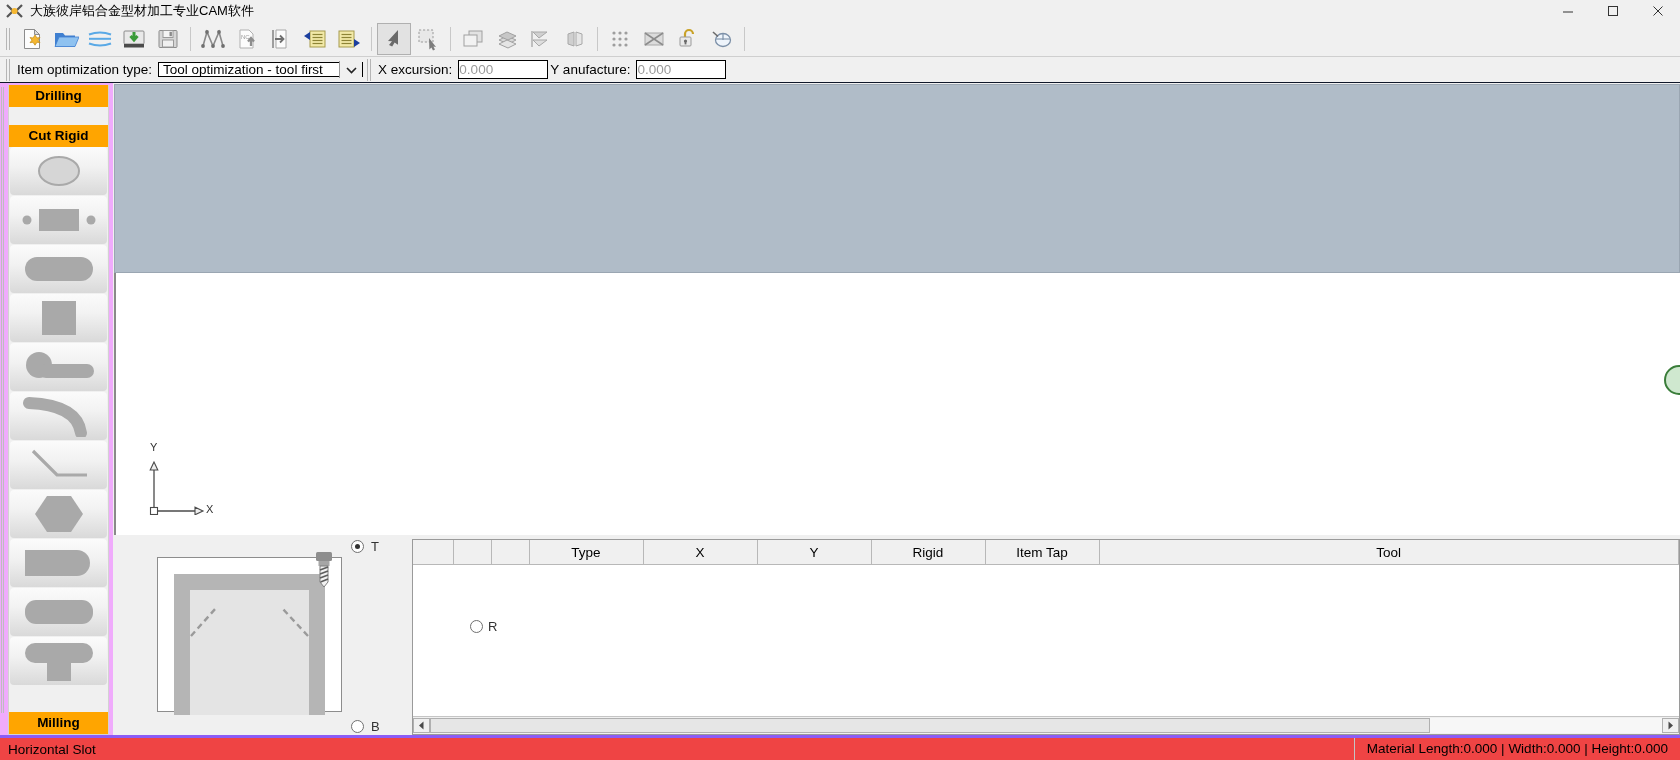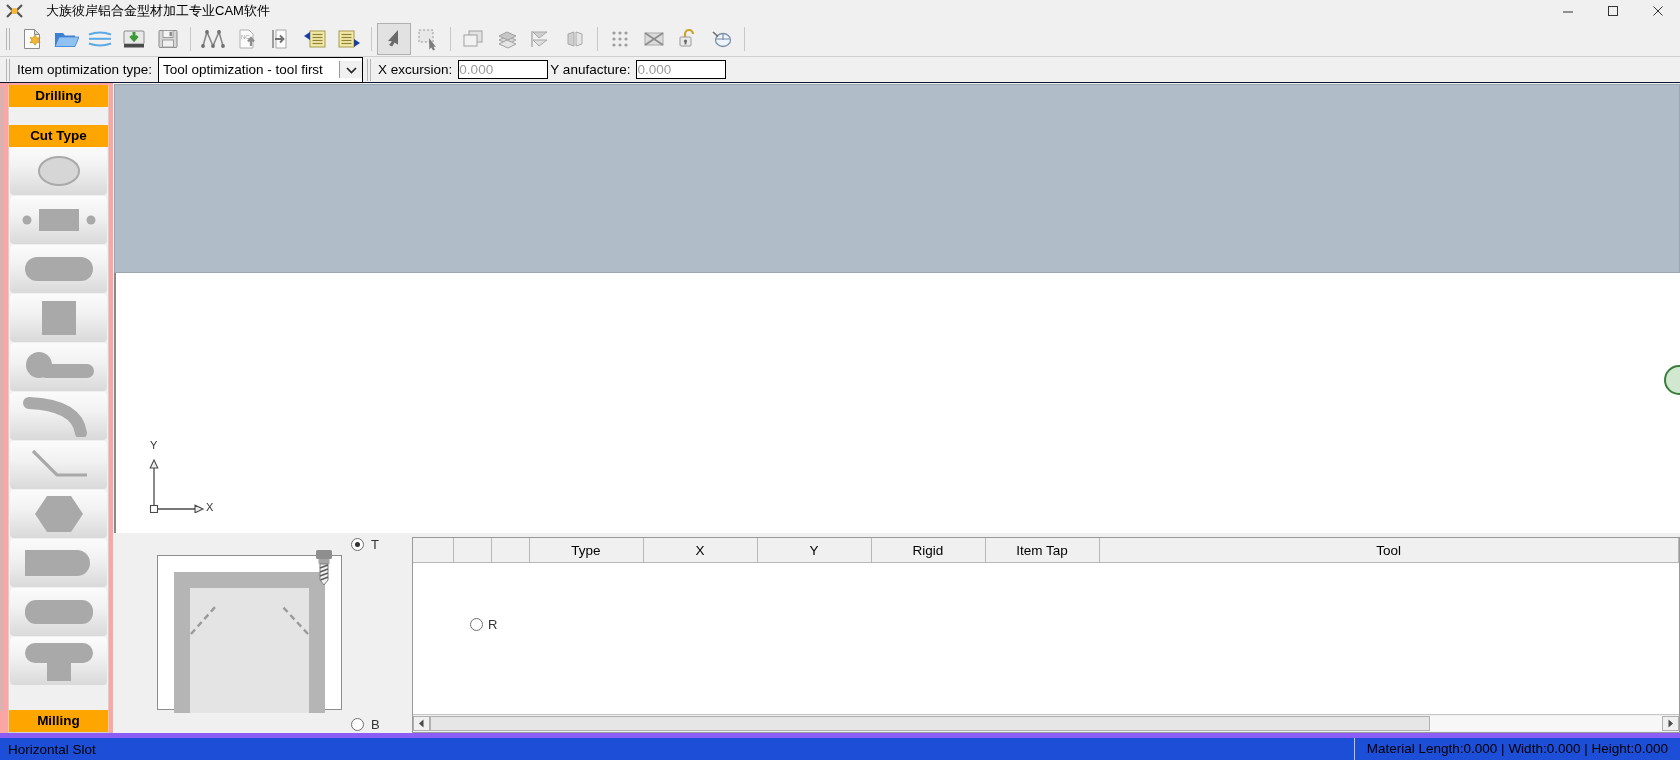--- a/index.html
+++ b/index.html
@@ -6,21 +6,21 @@
   body{
     width:1680px;height:760px;overflow:hidden;
     font-family:"Liberation Sans",sans-serif;
     font-size:13px;color:#000;
     background:#f0f0f0;
     -webkit-font-smoothing:none;
   }
   .app{position:relative;width:1680px;height:760px;background:#f0f0f0;display:flex;flex-direction:column;}
 
   
-  .titlebar{height:22px;background:#f0f0f0;display:flex;align-items:center;padding:0 0 0 6px;flex:0 0 auto;gap:16px;}
+  .titlebar{height:22px;background:#f0f0f0;display:flex;align-items:center;padding:0 0 0 6px;flex:0 0 auto;}
   .titlebar .tb-icon{width:18px;height:16px;margin-right:6px;flex:0 0 auto;position:relative;}
   .titlebar .title-text{font-size:13px;color:#000;white-space:nowrap;}
   .winbtns{margin-left:auto;display:flex;height:22px;}
   .winbtn{width:45px;height:22px;display:flex;align-items:center;justify-content:center;font-size:13px;color:#222;}
   .winbtn svg{display:block;}
 
   
   .menubar{height:20px;background:#f0f0f0;display:flex;align-items:center;padding-left:8px;flex:0 0 auto;border-bottom:1px solid #e3e3e3;}
   .menuitem{padding:0 10px;font-size:13.5px;line-height:20px;color:#000;}
   .menuitem u{text-decoration:underline;}
@@ -31,31 +31,31 @@
   .grip{width:7px;height:24px;margin:0 3px;flex:0 0 auto;position:relative;}
   .grip:before,.grip:after{content:"";position:absolute;top:1px;bottom:1px;width:1px;background:#b5b5b5;}
   .grip:before{left:1px;} .grip:after{left:4px;}
   .tbtn{width:32px;height:30px;display:flex;align-items:center;justify-content:center;flex:0 0 auto;border:1px solid transparent;}
   .tbtn.active{border:1px solid #b0b0b0;background:#e2e2e2;}
   .tsep{width:1px;height:24px;background:#c8c8c8;margin:0 5px;flex:0 0 auto;}
 
   
   .optbar{height:25px;background:#f0f0f0;display:flex;align-items:center;flex:0 0 auto;border-bottom:1px solid #0f172a;padding-left:2px;}
   .optlabel{font-size:13.5px;margin:0 6px 0 2px;white-space:nowrap;}
-  .combo{height:26px;border:1px solid #000;background:#fff;display:flex;align-items:center;width:205px;box-sizing:border-box;}
+  .combo{height:15px;border:1px solid #000;background:#fff;display:flex;align-items:center;width:205px;box-sizing:border-box;}
   .combo .cval{flex:1;padding-left:4px;font-size:13.5px;white-space:nowrap;overflow:hidden;}
   .combo .carrow{width:22px;height:17px;border-left:1px solid #999;background:#f0f0f0;display:flex;align-items:center;justify-content:center;}
   .numfield{height:19px;width:90px;border:1px solid #000;background:#fff;box-sizing:border-box;
             text-align:left;padding:0 5px 0 0;line-height:17px;font-size:13.5px;color:#9a9a9a;}
 
   
   .bodyrow{flex:1 1 auto;display:flex;min-height:0;}
 
   
-  .sidebar{width:113px;flex:0 0 113px;background:#fca5a5;position:relative;padding:2px 4px 0 4px;box-sizing:border-box;
+  .sidebar{width:113px;flex:0 0 113px;background:#f0abfc;position:relative;padding:2px 4px 0 4px;box-sizing:border-box;
            display:flex;flex-direction:column;}
   .sbgrip{position:absolute;left:0;top:4px;bottom:22px;width:6px;}
   .sbgrip:before,.sbgrip:after{content:"";position:absolute;top:0;bottom:0;width:1px;background:#bdbdbd;}
   .sbgrip:before{left:1px;} .sbgrip:after{left:3px;}
   .sb-inner{margin-left:4px;flex:1 1 auto;display:flex;flex-direction:column;border:1px solid #d2d2d2;border-top:none;background:#f6f6f6;min-height:0;}
   .sb-head{background:#FFA500;color:#000;text-align:center;font-size:13.5px;font-weight:bold;height:22px;line-height:22px;flex:0 0 auto;}
   .sb-gap{height:18px;background:#f0f0f0;flex:0 0 auto;}
   .sb-list{flex:1 1 auto;overflow:hidden;display:flex;flex-direction:column;background:#f0f0f0;padding:0 1px;}
   .shape-btn{flex:0 0 auto;height:48px;display:flex;align-items:center;justify-content:center;
              background:linear-gradient(to bottom,#fbfbfb 0%,#f2f2f2 40%,#d9d9d9 100%);
@@ -90,21 +90,21 @@
   table.grid{border-collapse:collapse;width:100%;table-layout:fixed;}
   table.grid th{background:#f0f0f0;border-right:1px solid #b8b8b8;border-bottom:1px solid #b8b8b8;
                 font-weight:normal;font-size:13.5px;height:24px;padding:0;color:#000;}
   .gridbody{flex:1 1 auto;background:#fff;}
   .hscroll{height:17px;background:#f0f0f0;border-top:1px solid #c5c5c5;display:flex;align-items:center;flex:0 0 auto;}
   .sarrow{width:17px;height:15px;background:#f0f0f0;border:1px solid #b0b0b0;display:flex;align-items:center;justify-content:center;box-sizing:border-box;}
   .sthumb{height:15px;background:#e6e6e6;border:1px solid #b0b0b0;box-sizing:border-box;flex:0 0 auto;}
   .strack{flex:1 1 auto;height:15px;background:#f7f7f7;}
 
   
-  .statusbar{height:22px;flex:0 0 auto;background:#1d4ed8;display:flex;align-items:center;border-top:5px solid #8b5cf6;}
+  .statusbar{height:22px;flex:0 0 auto;background:#ef4444;display:flex;align-items:center;border-top:3px solid #8b5cf6;}
   .status-left{padding-left:8px;font-size:13.5px;color:#000;}
   .status-right{margin-left:auto;border-left:1px solid #c4c4c4;padding:0 12px;font-size:13.5px;line-height:22px;height:22px;}
 </style>
 </head>
 <body>
 
 <div class="app">
 
   <div class="titlebar">
     <span class="tb-icon">
@@ -332,21 +332,21 @@
     <div class="numfield">0.000</div>
   </div>
 
   <div class="bodyrow">
 
     <div class="sidebar">
       <span class="sbgrip"></span>
       <div class="sb-inner">
         <div class="sb-head">Drilling</div>
         <div class="sb-gap"></div>
-        <div class="sb-head">Cut Type</div>
+        <div class="sb-head">Cut Rigid</div>
         <div class="sb-list">
           <div class="shape-btn">
             <svg width="66" height="42" viewBox="0 0 66 42">
                 <ellipse cx="33" cy="21" rx="20" ry="14" fill="#d6d6d6" stroke="#a9a9a9" stroke-width="2"></ellipse>
               </svg>
           </div>
           <div class="shape-btn">
             <svg width="80" height="34" viewBox="0 0 80 34">
               <circle cx="8" cy="17" r="4.5" fill="#a9a9a9"></circle>
                 <circle cx="72" cy="17" r="4.5" fill="#a9a9a9"></circle>

